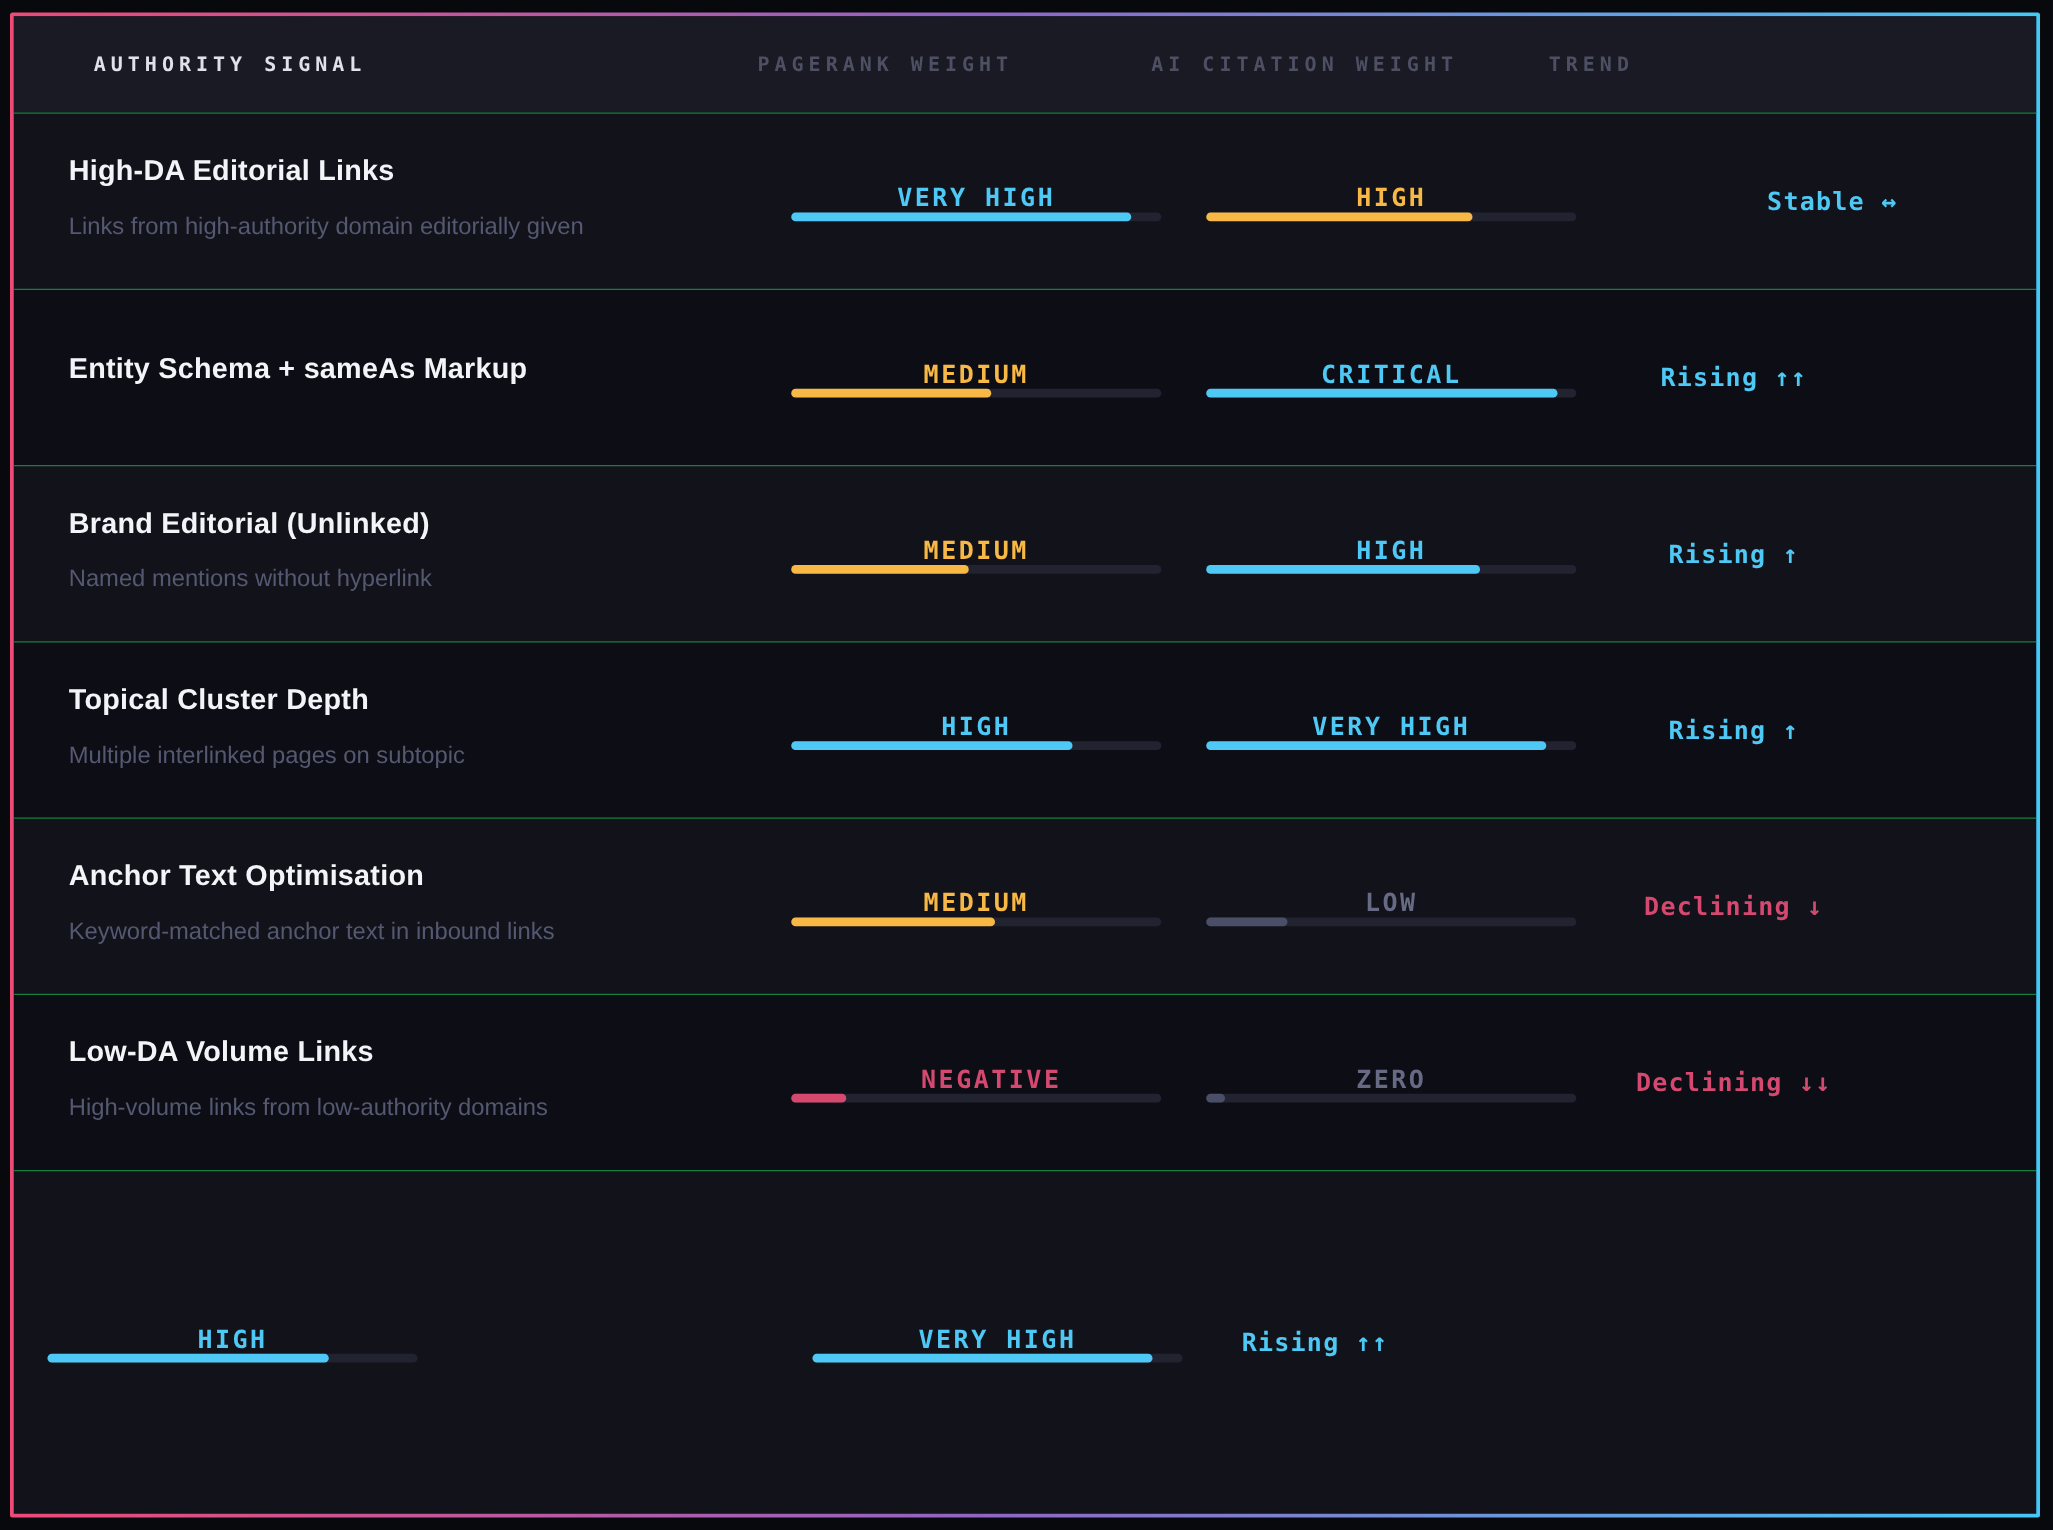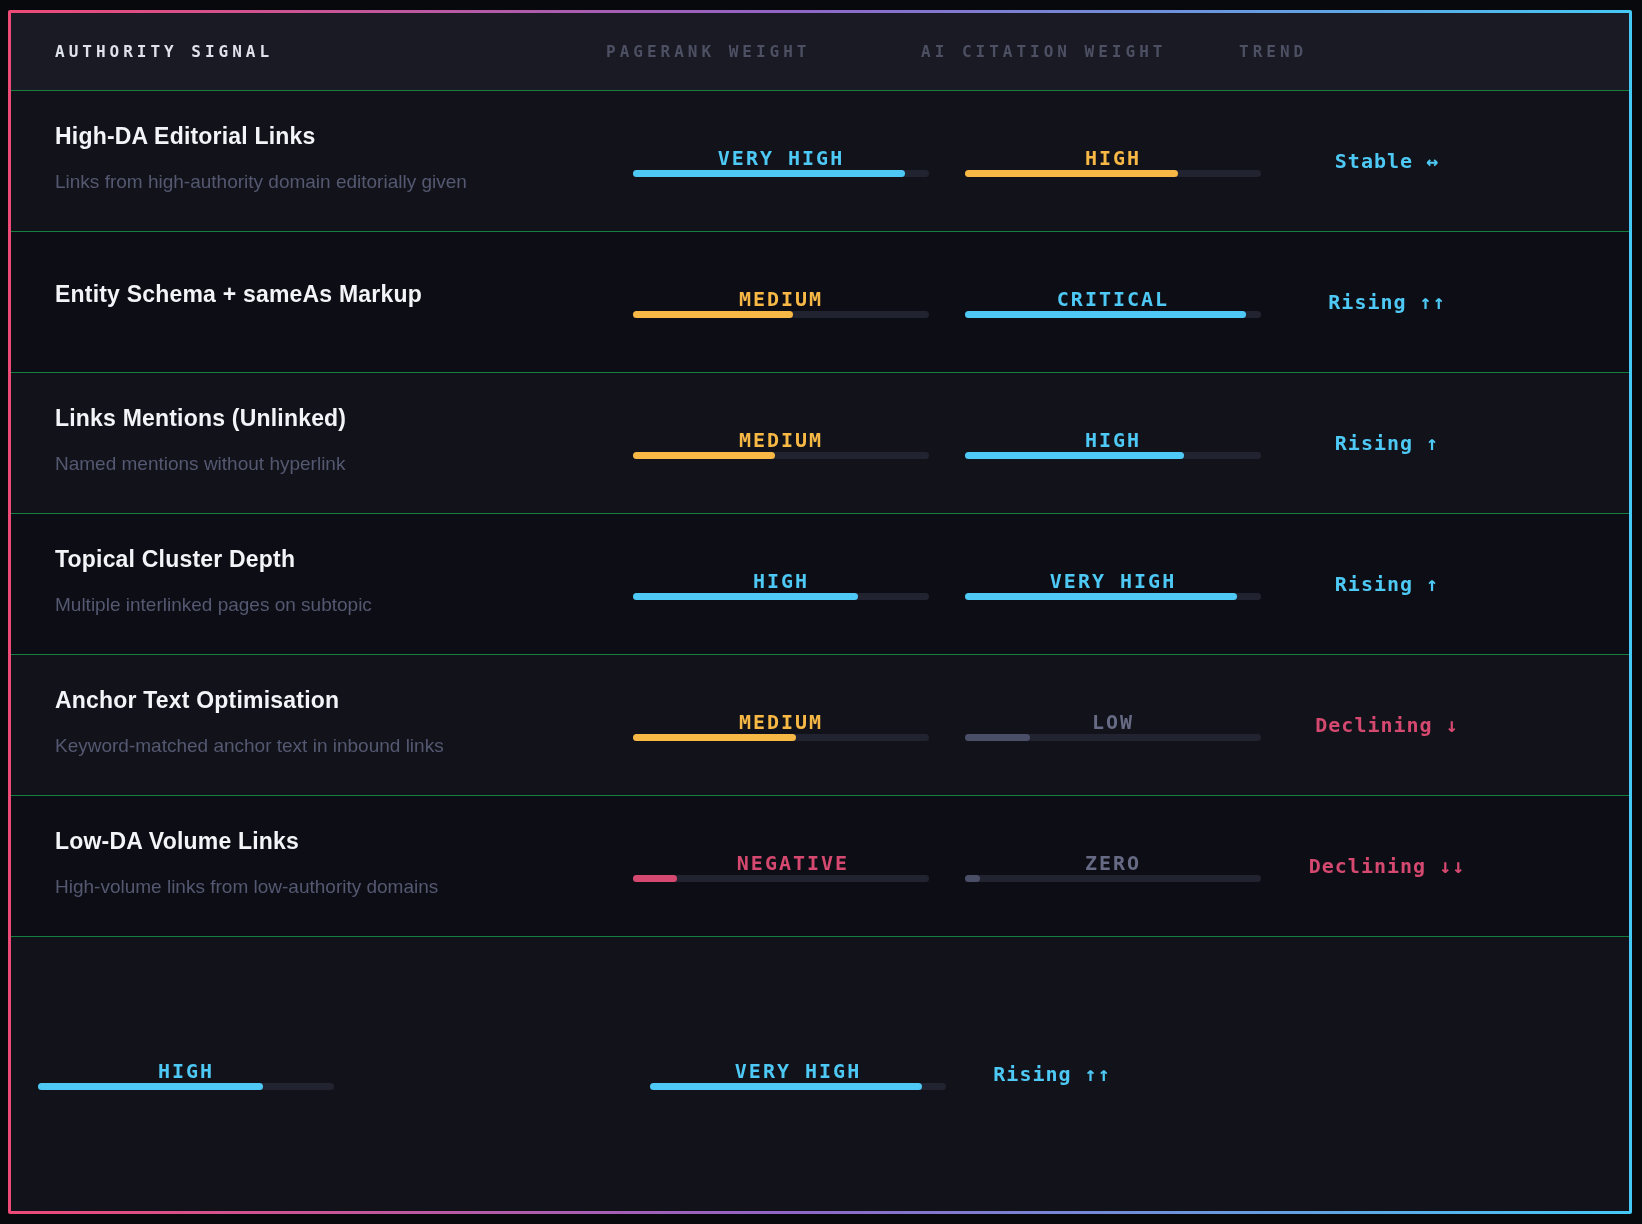--- a/index.html
+++ b/index.html
@@ -33,21 +33,21 @@
     align-items: center;
   }
   .header-cell {
     font-family: "DejaVu Sans Mono", monospace;
     font-weight: bold;
     font-size: 16px;
     letter-spacing: 4px;
     color: #4C5062;
     white-space: nowrap;
   }
-  .header-cell.first { padding-left: 44px; color: #DFE1EB; }
+  .header-cell.first { padding-left: 64px; color: #DFE1EB; }
   .table-body { flex: 1; display: flex; flex-direction: column; }
   .row {
     display: grid;
     grid-template-columns: 595px 315px 335px 1fr;
     align-items: center;
     min-height: 141px;
     border-top: 1px solid #15803d;
     background: transparent;
   }
   .row:nth-child(odd) { background: rgba(255,255,255,0.022); }
@@ -132,21 +132,21 @@
       </div>
     </div>
     <div class="col-ai">
       <div class="weight-cell">
         <div class="weight-label" style="color: rgb(247, 184, 69);">HIGH</div>
         <div class="bar-track">
           <div class="bar-fill" style="width: 72%; background: rgb(247, 184, 69);"></div>
         </div>
       </div>
     </div>
-    <div class="trend-cell" style="color: rgb(78, 201, 245);">Stable ↔</div>
+    <div class="trend-cell" style="color: rgb(78, 201, 245); text-align: right;">Stable ↔</div>
   </div>
 
   <div class="row">
     <div class="signal-cell">
       <div class="signal-title">Entity Schema + sameAs Markup</div>
     </div>
     <div class="col-pagerank">
       <div class="weight-cell">
         <div class="weight-label" style="color: rgb(247, 184, 69);">MEDIUM</div>
         <div class="bar-track">
@@ -160,21 +160,21 @@
         <div class="bar-track">
           <div class="bar-fill" style="width: 95%; background: rgb(78, 201, 245);"></div>
         </div>
       </div>
     </div>
     <div class="trend-cell" style="color: rgb(78, 201, 245);">Rising ↑↑</div>
   </div>
 
   <div class="row">
     <div class="signal-cell">
-      <div class="signal-title">Links Mentions (Unlinked)</div>
+      <div class="signal-title">Brand Editorial (Unlinked)</div>
       <div class="signal-desc">Named mentions without hyperlink</div>
     </div>
     <div class="col-pagerank">
       <div class="weight-cell">
         <div class="weight-label" style="color: rgb(247, 184, 69);">MEDIUM</div>
         <div class="bar-track">
           <div class="bar-fill" style="width: 48%; background: rgb(247, 184, 69);"></div>
         </div>
       </div>
     </div>

